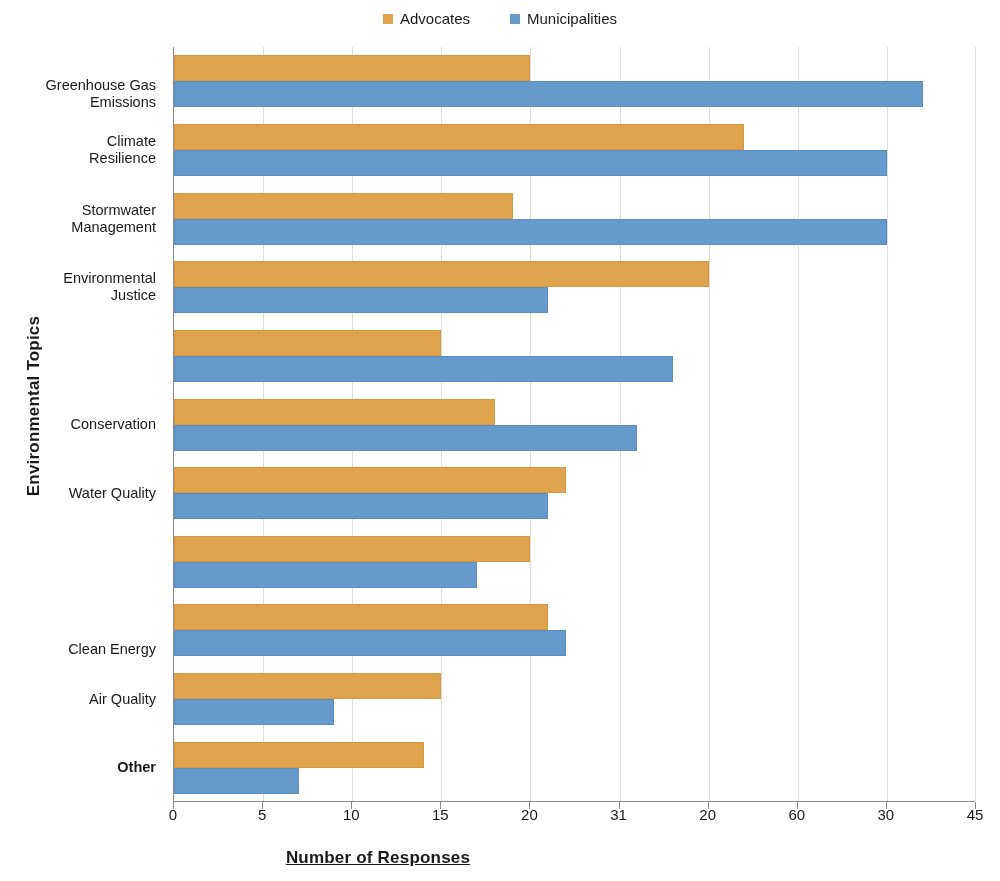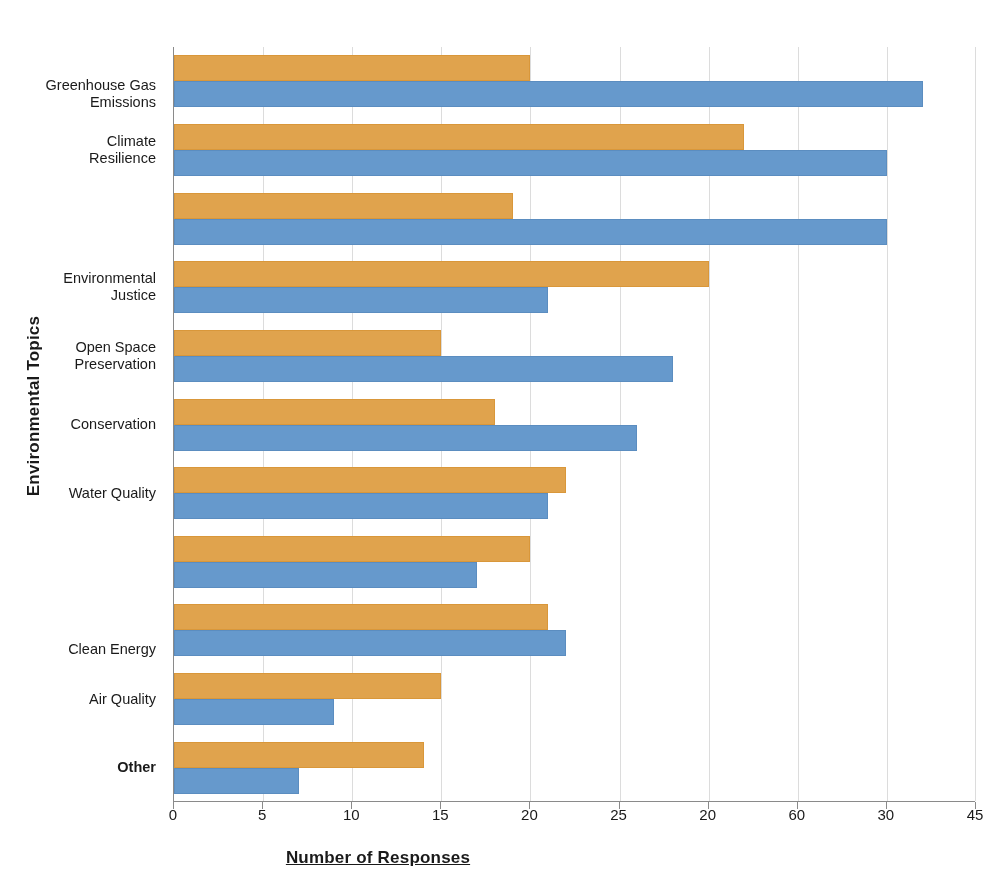--- a/index.html
+++ b/index.html
@@ -70,28 +70,38 @@
   .catlabel{
     position:absolute;right:12px;width:150px;
     text-align:right;font-size:14.5px;line-height:17px;color:#1a1a1a;
   }
 </style>
 </head>
 <body>
 
 <div id="chart-root">
 
+  <div class="legend" id="legend">
+      <div class="legend-item">
+        <span class="legend-swatch" style="background: rgb(224, 163, 77);"></span>
+        <span class="legend-label">Advocates</span>
+      </div>
+      <div class="legend-item">
+        <span class="legend-swatch" style="background: rgb(102, 153, 204);"></span>
+        <span class="legend-label">Municipalities</span>
+      </div>
+    </div>
 
   <div class="ytitle">Environmental Topics</div>
 
   <div class="catlabels" id="catlabels">
       <div class="catlabel" style="top: 30px;">Greenhouse Gas<br>Emissions</div>
       <div class="catlabel" style="top: 85.9545px;">Climate<br>Resilience</div>
+      <div class="catlabel" style="top: 154.591px;">Stormwater<br>Management</div>
       <div class="catlabel" style="top: 223.227px;">Environmental<br>Justice</div>
-      <div class="catlabel" style="top: 291.864px;">Open Space<br>Preservation</div>
       <div class="catlabel" style="top: 369px;">Conservation</div>
       <div class="catlabel" style="top: 437.636px;">Water Quality</div>
       <div class="catlabel" style="top: 594px;">Clean Energy</div>
       <div class="catlabel" style="top: 643.545px;">Air Quality</div>
       <div class="catlabel" style="top: 712.182px; font-weight: bold;">Other</div>
     </div>
 
   <div class="plot">
     <div class="gridlines" id="gridlines">
         <div class="gridline" style="left: 89.1111px;"></div>
@@ -163,21 +173,21 @@
       <div class="tickmark" style="left: 623.778px;"></div>
       <div class="tickmark" style="left: 712.889px;"></div>
       <div class="tickmark" style="left: 802px;"></div>
     </div>
   <div class="ticklabels" id="ticklabels">
       <div class="ticklabel" style="left: 173px;">0</div>
       <div class="ticklabel" style="left: 262.111px;">5</div>
       <div class="ticklabel" style="left: 351.222px;">10</div>
       <div class="ticklabel" style="left: 440.333px;">15</div>
       <div class="ticklabel" style="left: 529.444px;">20</div>
-      <div class="ticklabel" style="left: 618.556px;">25</div>
+      <div class="ticklabel" style="left: 618.556px;">31</div>
       <div class="ticklabel" style="left: 707.667px;">20</div>
       <div class="ticklabel" style="left: 796.778px;">60</div>
       <div class="ticklabel" style="left: 885.889px;">30</div>
       <div class="ticklabel" style="left: 975px;">45</div>
     </div>
 
   <div class="xtitle">Number of Responses</div>
 
 </div>
 

